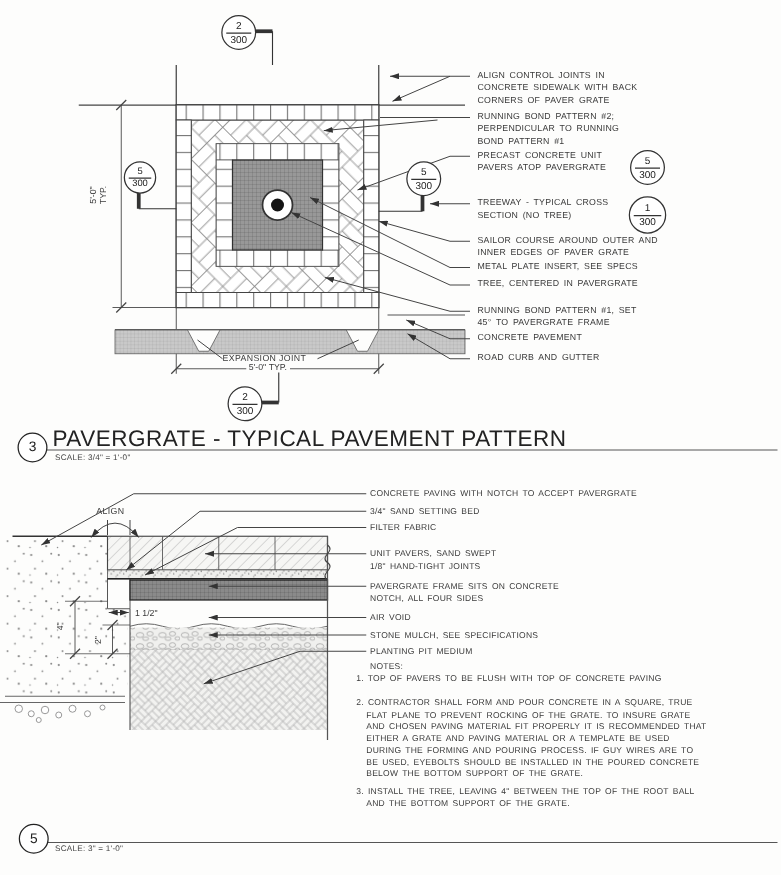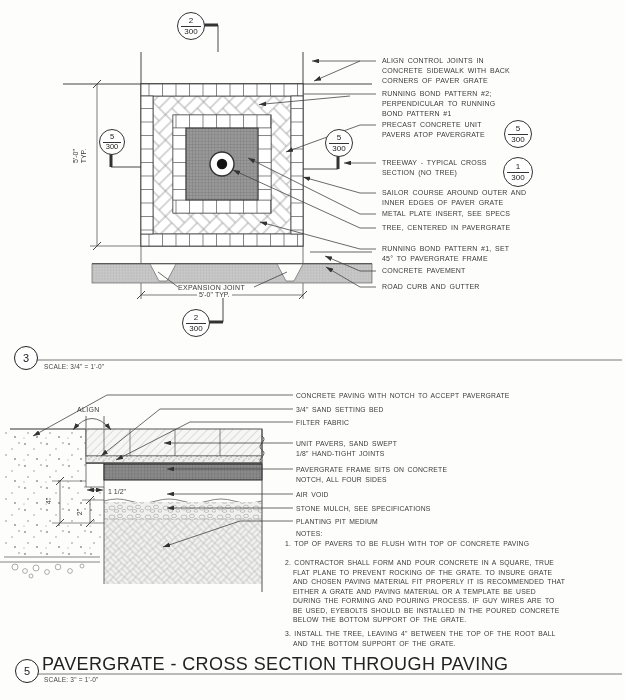--- a/index.html
+++ b/index.html
@@ -386,19 +386,19 @@
   <div class="cont">DURING THE FORMING AND POURING PROCESS. IF GUY WIRES ARE TO</div>
   <div class="cont">BE USED, EYEBOLTS SHOULD BE INSTALLED IN THE POURED CONCRETE</div>
   <div class="cont">BELOW THE BOTTOM SUPPORT OF THE GRATE.</div>
 </div>
 <div class="note" style="left:285px;top:629px">
   <div>3. INSTALL THE TREE, LEAVING 4" BETWEEN THE TOP OF THE ROOT BALL</div>
   <div class="cont">AND THE BOTTOM SUPPORT OF THE GRATE.</div>
 </div>
 
 <div class="numcircle" style="left:14px;top:346px;width:22px;height:22px">3</div>
+<div class="dtitle" style="left:42px;top:341px">PAVERGRATE - TYPICAL PAVEMENT PATTERN</div>
 <div class="dscale" style="left:44px;top:363px">SCALE: 3/4" = 1'-0"</div>
 
 <div class="numcircle" style="left:15px;top:659px;width:22px;height:22px">5</div>
-<div class="dtitle" style="left:42px;top:654px">PAVERGRATE  - CROSS SECTION THROUGH PAVING</div>
 <div class="dscale" style="left:44px;top:676px">SCALE: 3" = 1'-0"</div>
 
 </div>
 
 </body></html>

